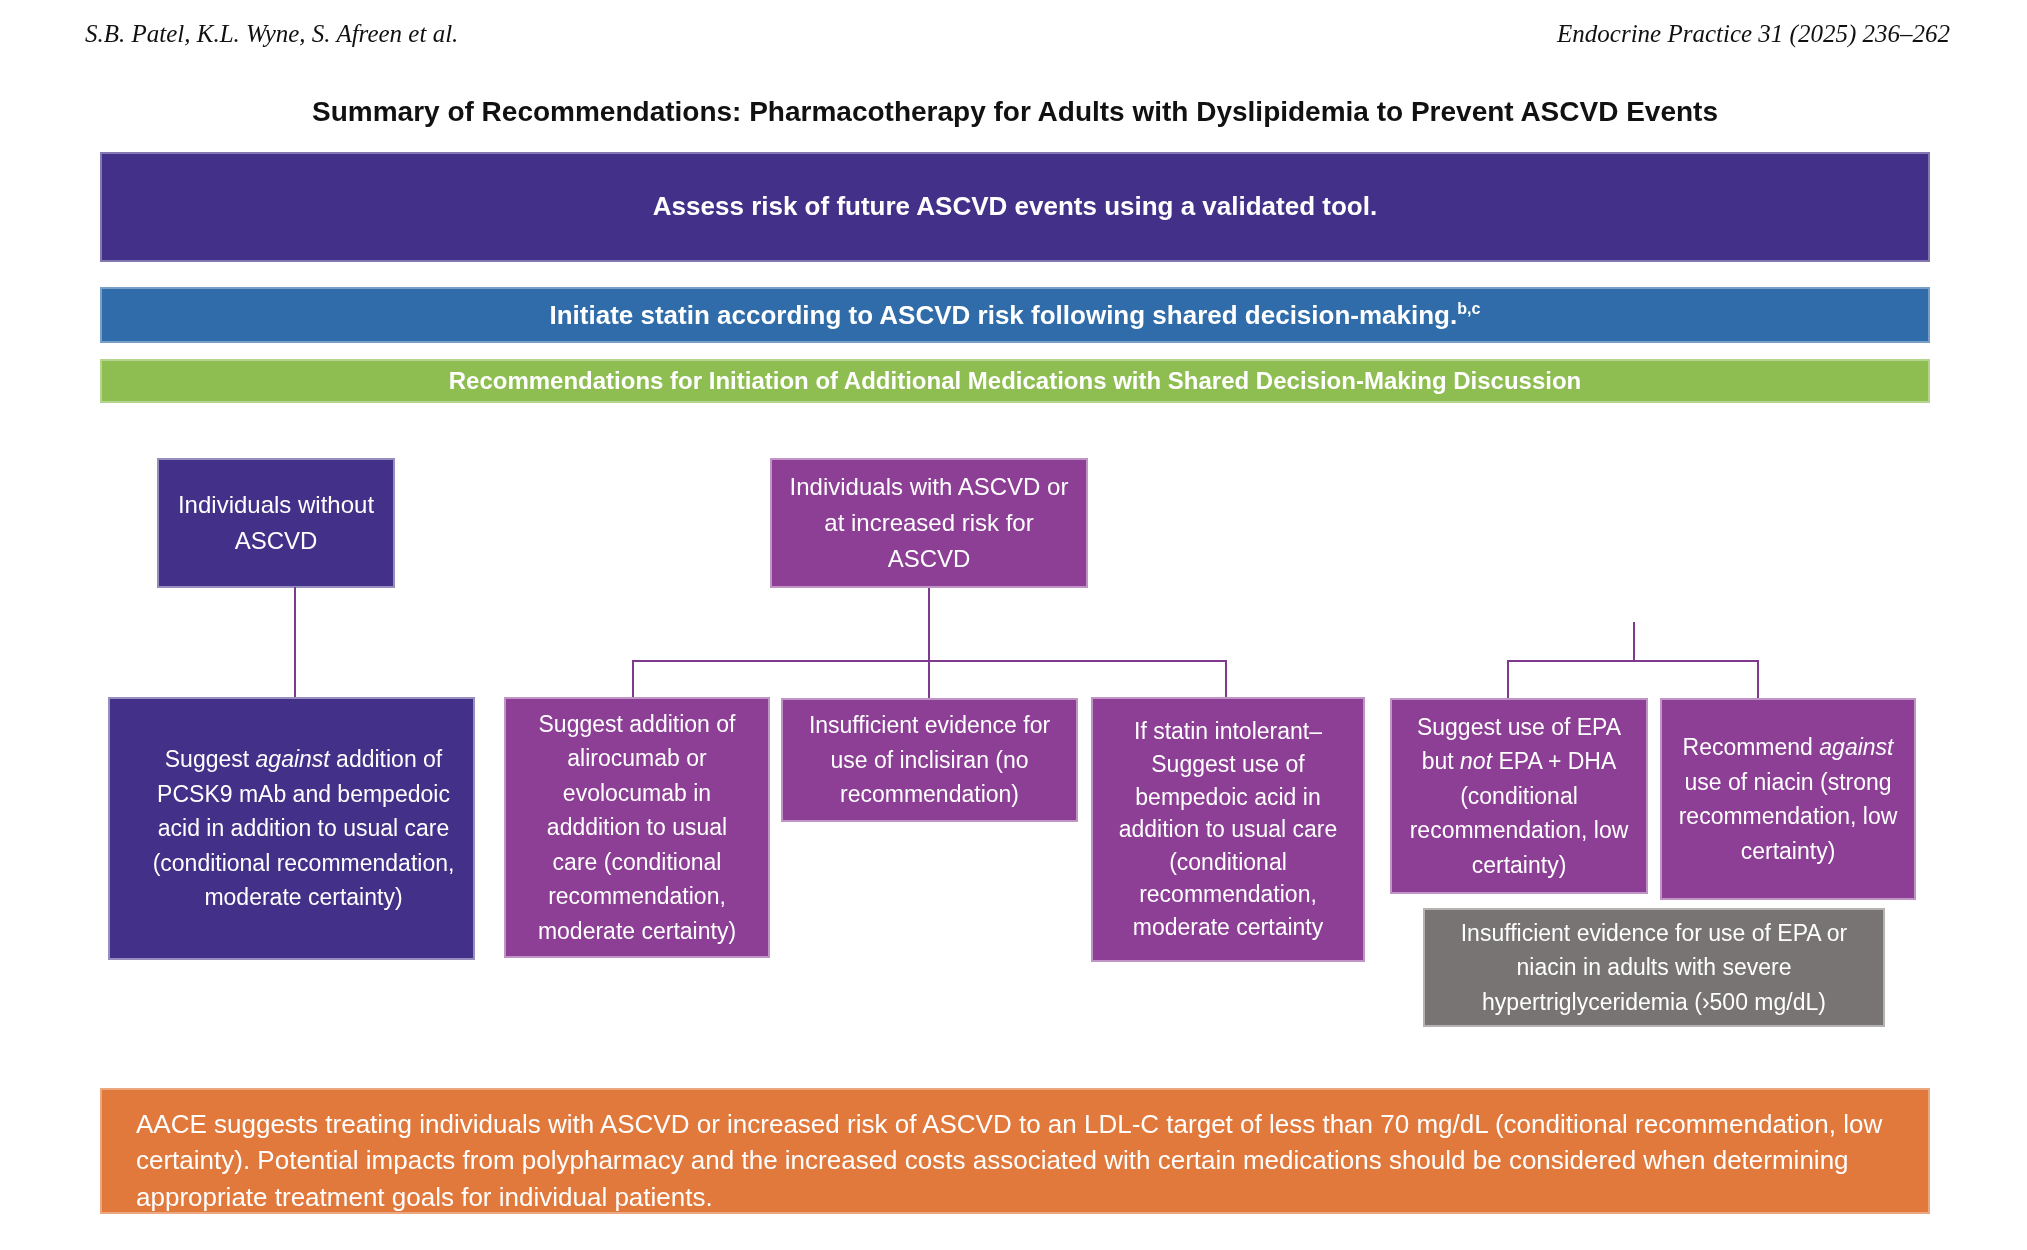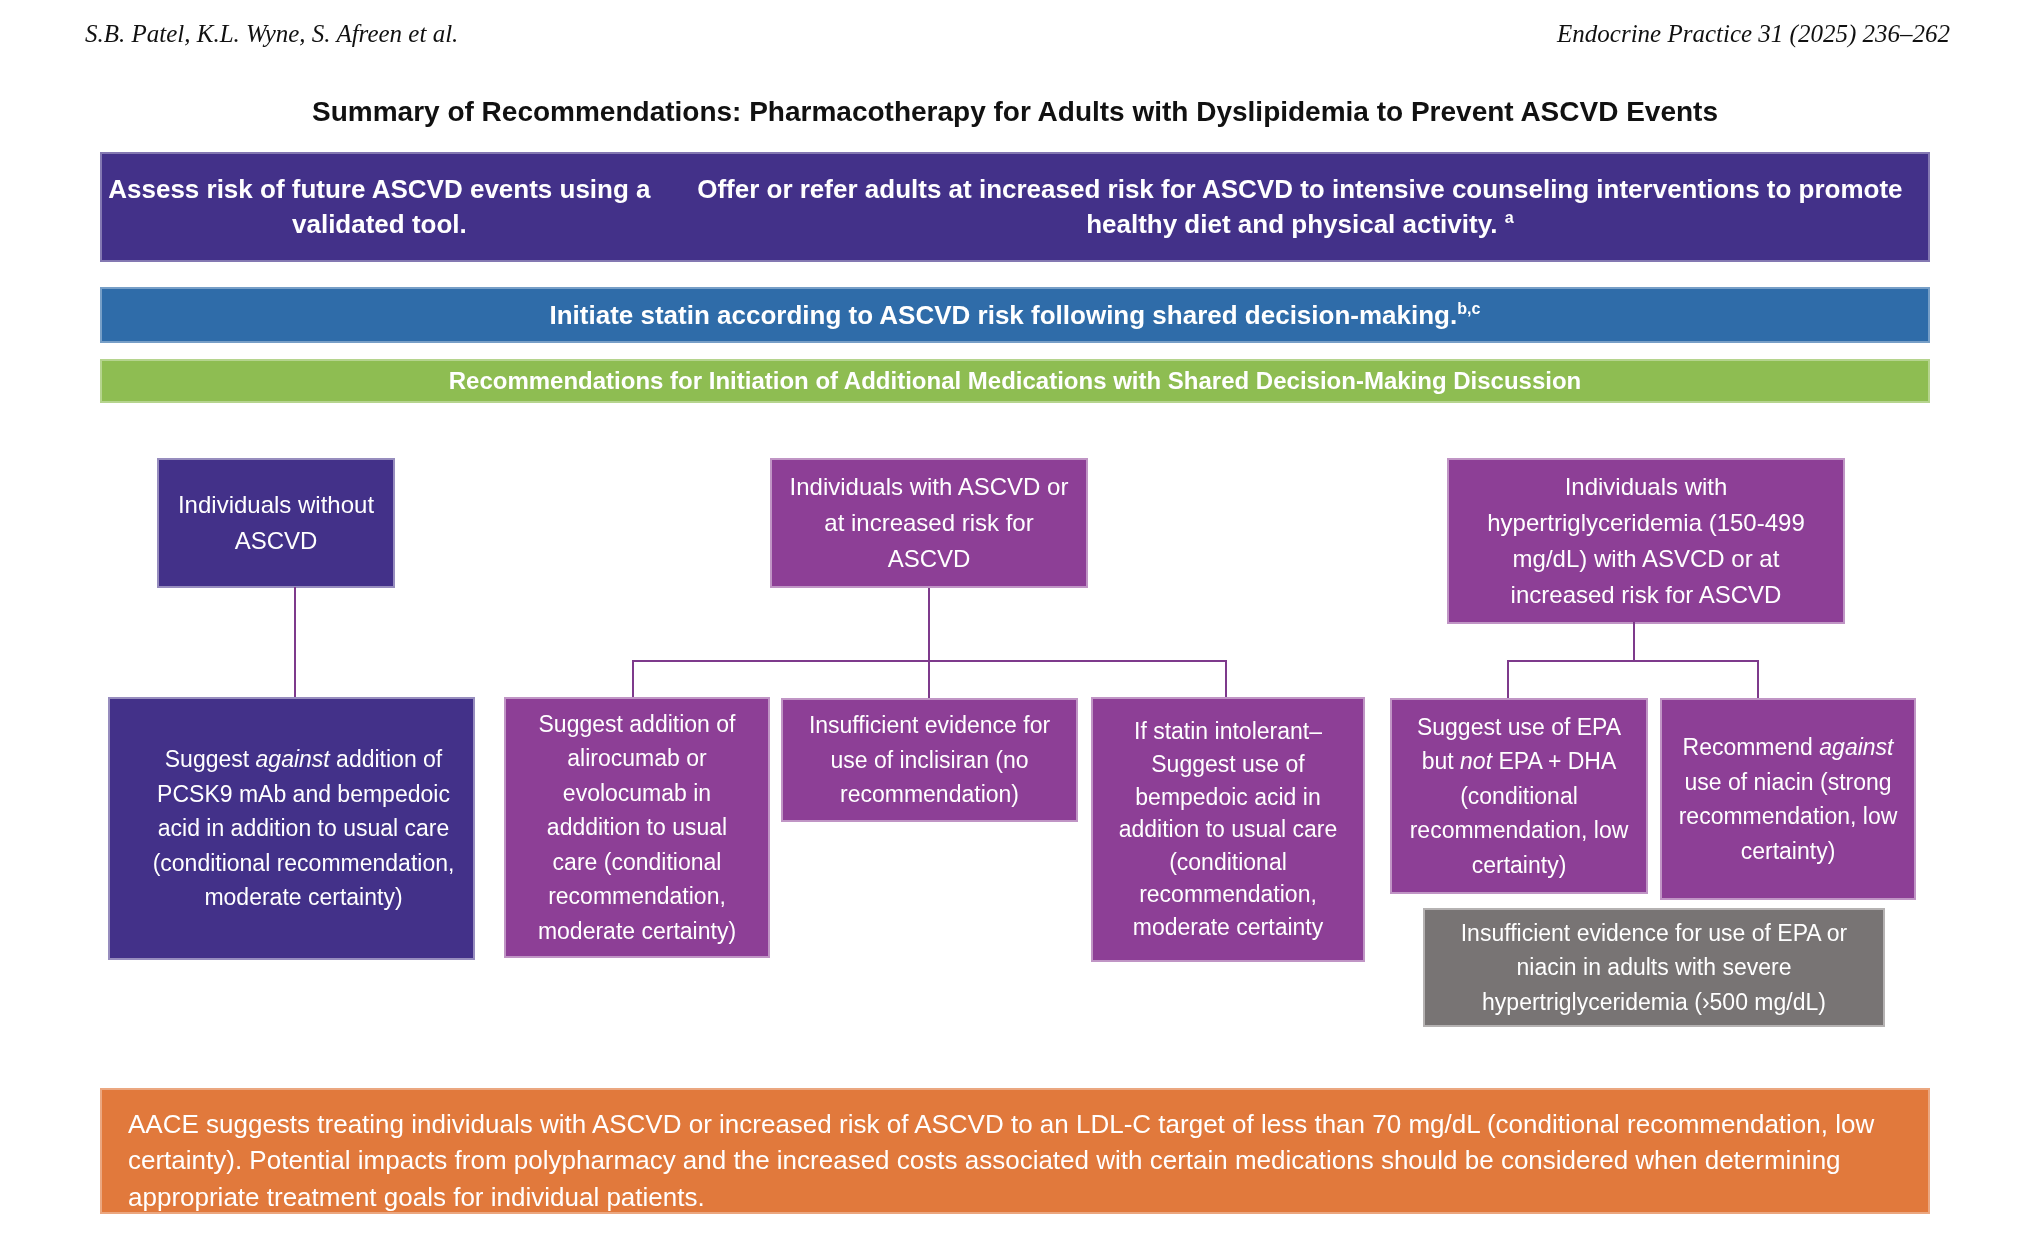--- a/index.html
+++ b/index.html
@@ -26,21 +26,21 @@
   .banner{
     position:absolute;left:100px;width:1830px;color:var(--textlight);
     display:flex;align-items:center;justify-content:center;
     text-align:center;font-weight:bold;border:2px solid rgba(255,255,255,0.35);
   }
   .banner-assess{top:152px;height:110px;background:var(--indigo);font-size:26px;line-height:1.35;gap:15px;}
   .banner-statin{top:287px;height:56px;background:var(--blue);font-size:26px;}
   .banner-additional{top:359px;height:44px;background:var(--green);font-size:24px;}
   .banner-aace{
     top:1088px;height:126px;background:var(--orange);font-size:26px;font-weight:normal;
-    align-items:flex-start;text-align:left;padding:16px 26px;line-height:1.4;
+    align-items:flex-start;text-align:left;padding:16px 34px;line-height:1.4;
   }
   .node{
     position:absolute;display:flex;align-items:center;justify-content:center;
     text-align:center;color:var(--textlight);border:2px solid rgba(255,255,255,0.45);
     padding:8px 16px;
   }
   .hdr{background:var(--purple);font-size:24px;line-height:1.5;}
   .hdr-indigo{background:var(--indigo);}
   .box{background:var(--purple);font-size:23px;line-height:1.5;}
   .box-indigo{background:var(--indigo);padding-left:40px;}
@@ -64,39 +64,35 @@
 
 <div class="page">
 
   <div class="running-head rh-authors">S.B. Patel, K.L. Wyne, S. Afreen et al.</div>
   <div class="running-head rh-journal">Endocrine Practice 31 (2025) 236–262</div>
 
   <div class="fig-title">Summary of Recommendations: Pharmacotherapy for Adults with Dyslipidemia to Prevent ASCVD Events</div>
 
   <div class="banner banner-assess">
     <div>Assess risk of future ASCVD events using a validated tool.</div>
-    <div><span>Offer or refer adults at increased risk for ASCVD to intensive counseling interventions to promote healthy diet and physical activity. </span><sup>a</sup></div>
   </div>
 
   <div class="banner banner-statin">
     <div><span>Initiate statin according to ASCVD risk following shared decision-making.</span><sup>b,c</sup></div>
   </div>
 
   <div class="banner banner-additional">
     <div>Recommendations for Initiation of Additional Medications with Shared Decision-Making Discussion</div>
   </div>
 
   <div class="node hdr hdr-indigo h1">
     <div>Individuals without ASCVD</div>
   </div>
   <div class="node hdr h2">
     <div>Individuals with ASCVD or at increased risk for ASCVD</div>
-  </div>
-  <div class="node hdr h3">
-    <div>Individuals with hypertriglyceridemia (150-499 mg/dL) with ASVCD or at increased risk for ASCVD</div>
   </div>
 
   <div class="conn" style="left:294px;top:587px;width:2px;height:110px;"></div>
   <div class="conn" style="left:928px;top:588px;width:2px;height:74px;"></div>
   <div class="conn" style="left:632px;top:660px;width:595px;height:2px;"></div>
   <div class="conn" style="left:632px;top:660px;width:2px;height:38px;"></div>
   <div class="conn" style="left:928px;top:660px;width:2px;height:38px;"></div>
   <div class="conn" style="left:1225px;top:660px;width:2px;height:38px;"></div>
   <div class="conn" style="left:1633px;top:622px;width:2px;height:40px;"></div>
   <div class="conn" style="left:1507px;top:660px;width:252px;height:2px;"></div>

